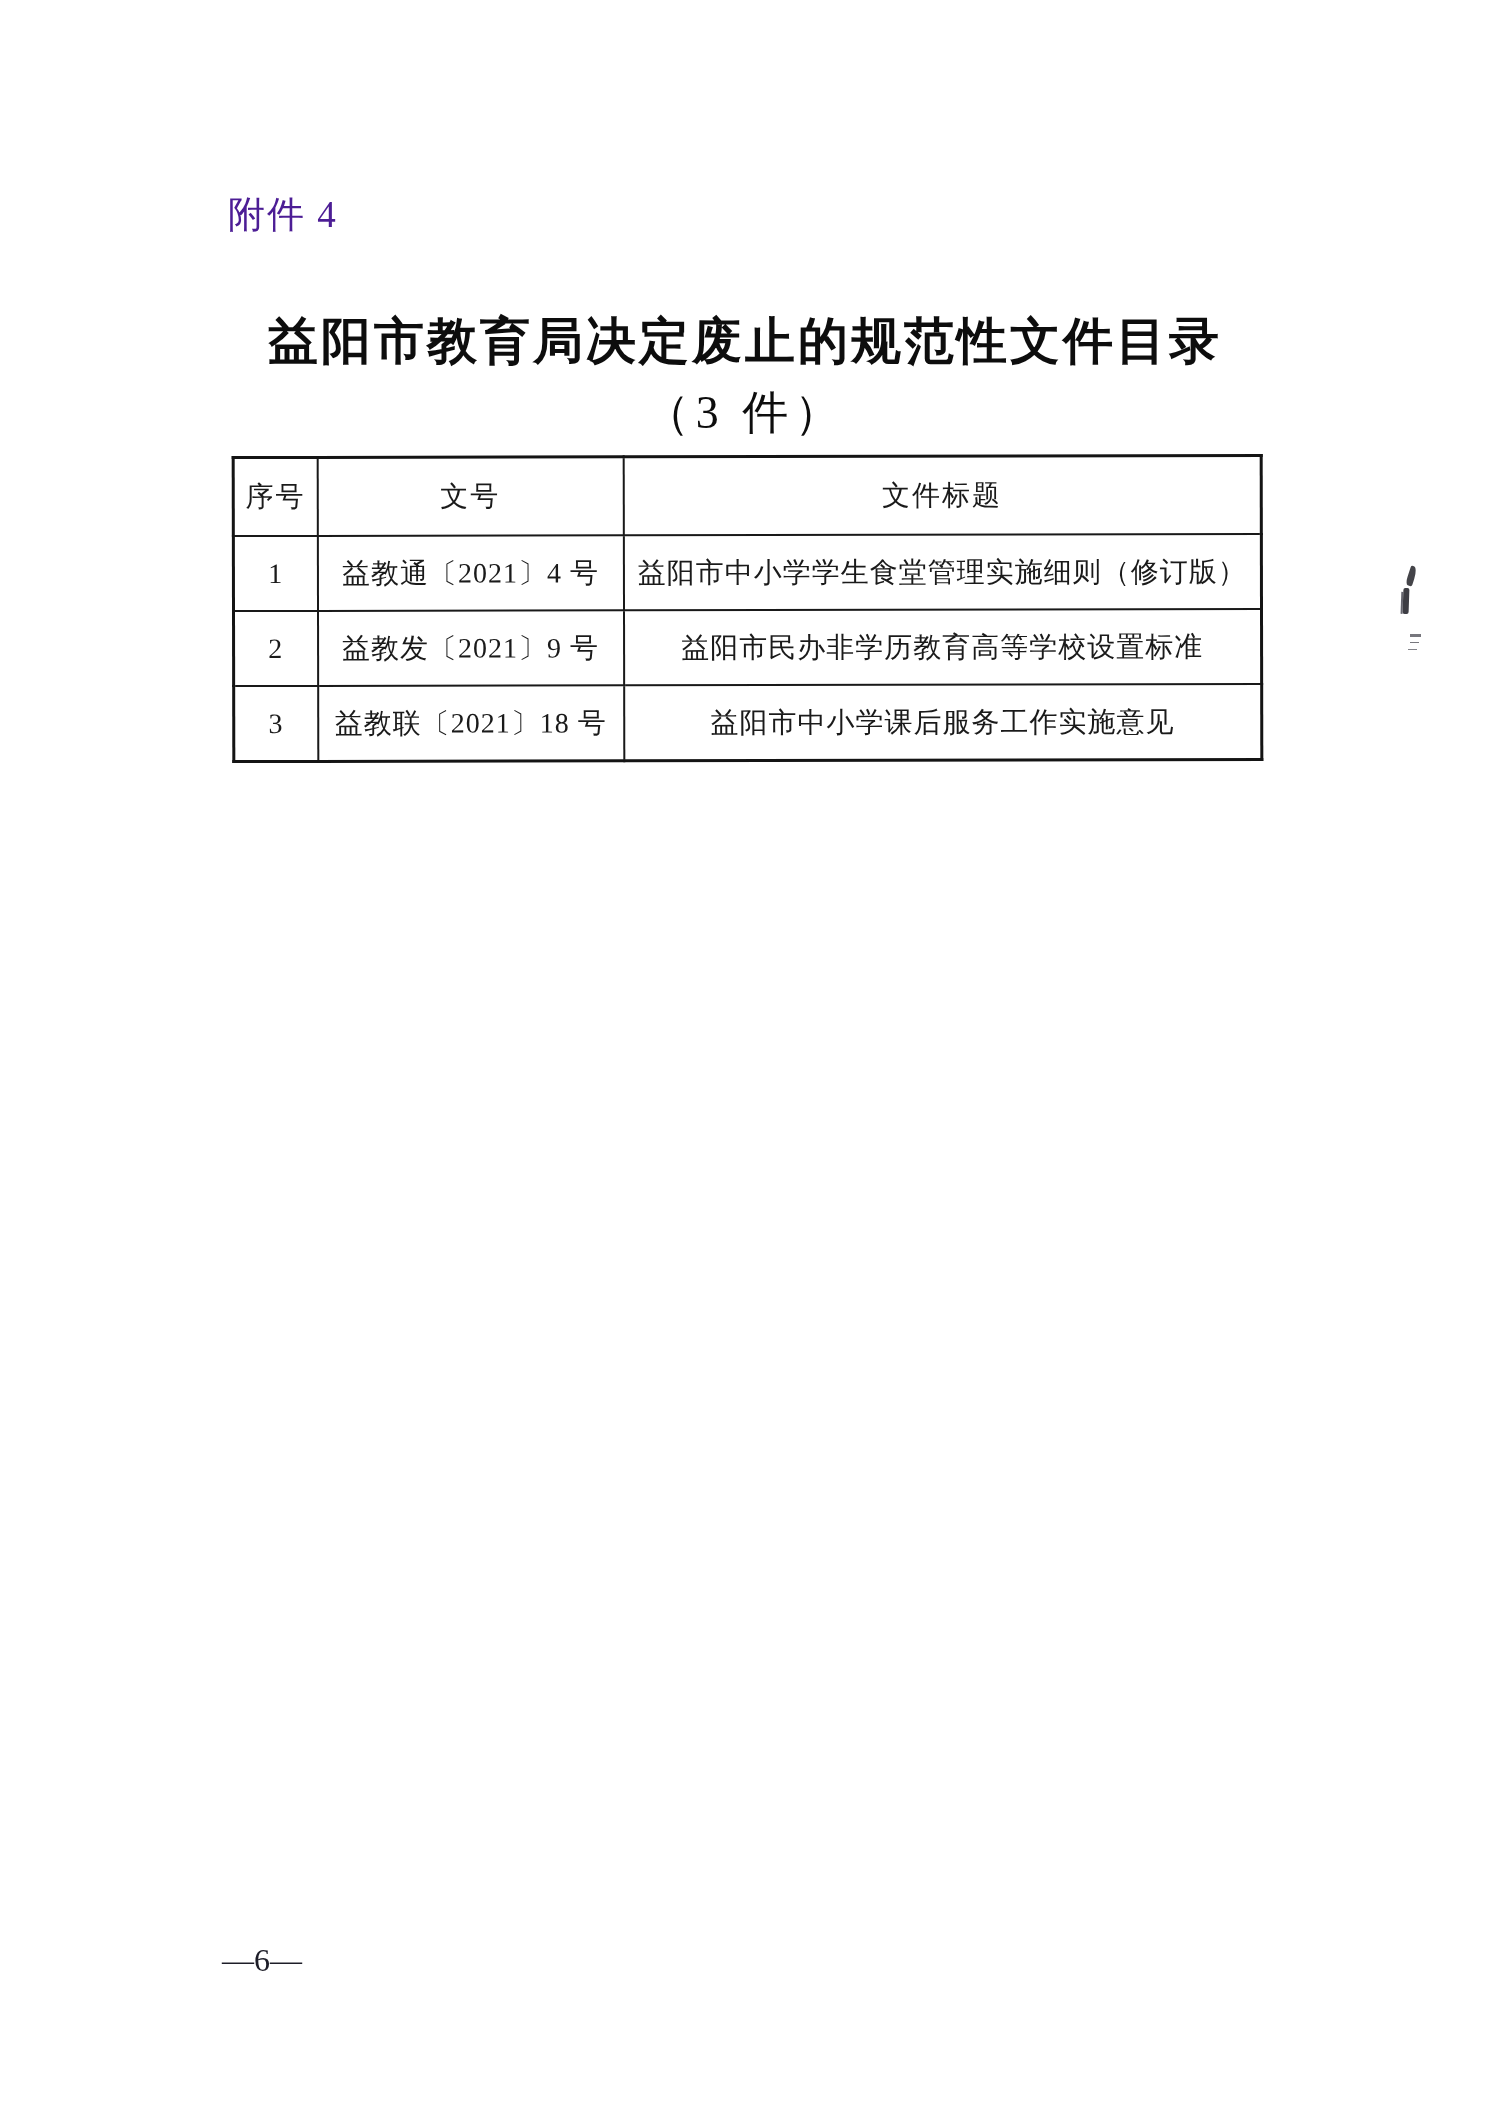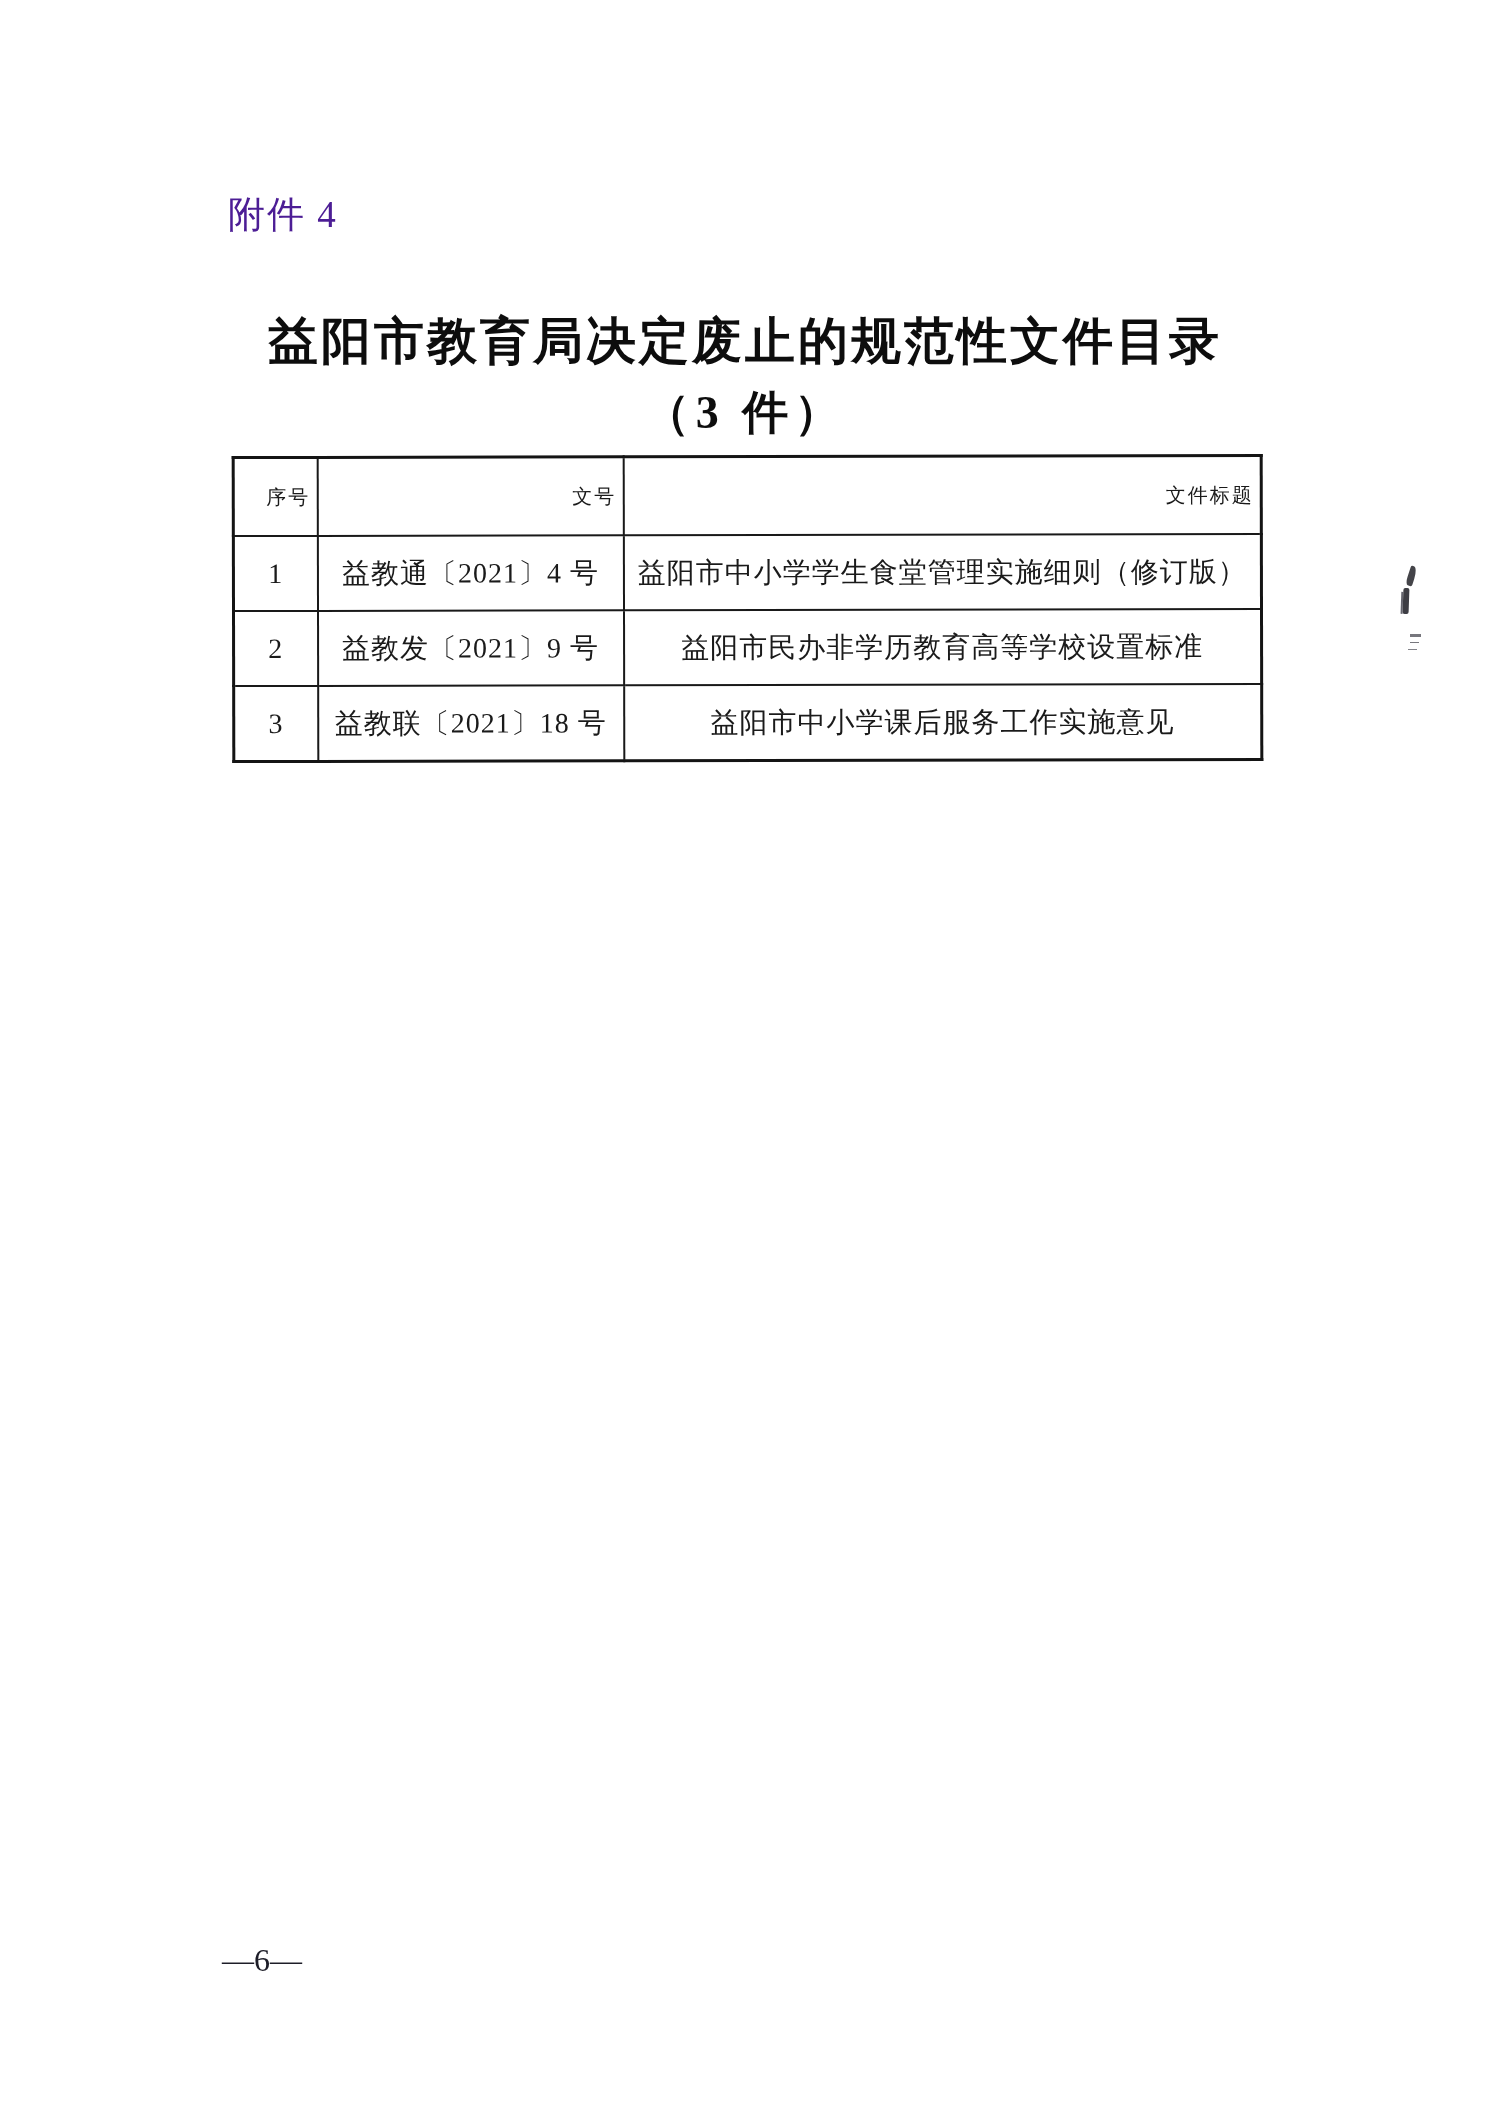--- a/index.html
+++ b/index.html
@@ -42,21 +42,21 @@
     font-family: "Liberation Serif", "DejaVu Serif", serif;
     white-space: nowrap;
   }
   .title-line2 {
     position: absolute;
     left: 210px;
     top: 382px;
     width: 1070px;
     text-align: center;
     font-size: 46px;
-    font-weight: 700;
+    font-weight: 400;
     letter-spacing: 6px;
     color: #0d0d0d;
   }
 
   
   .doc-table {
     position: absolute;
     left: 232px;
     top: 455px;
     width: 1028px;
@@ -71,23 +71,22 @@
     vertical-align: middle;
     font-weight: normal;
     padding: 0 6px;
     color: #1a1a1a;
   }
   .doc-table {
     border: 3px solid #141414;
   }
   .doc-table thead th {
     height: 76px;
-    font-size: 20px;
+    font-size: 28px;
     letter-spacing: 2px;
-    text-align: right;
   }
   .doc-table tbody td {
     height: 73px;
     font-size: 28px;
     letter-spacing: 1px;
   }
   .col-index  { width: 84px; }
   .col-docno  { width: 306px; }
   .col-title  { width: 638px; }
   .cell-index { font-size: 27px; }

